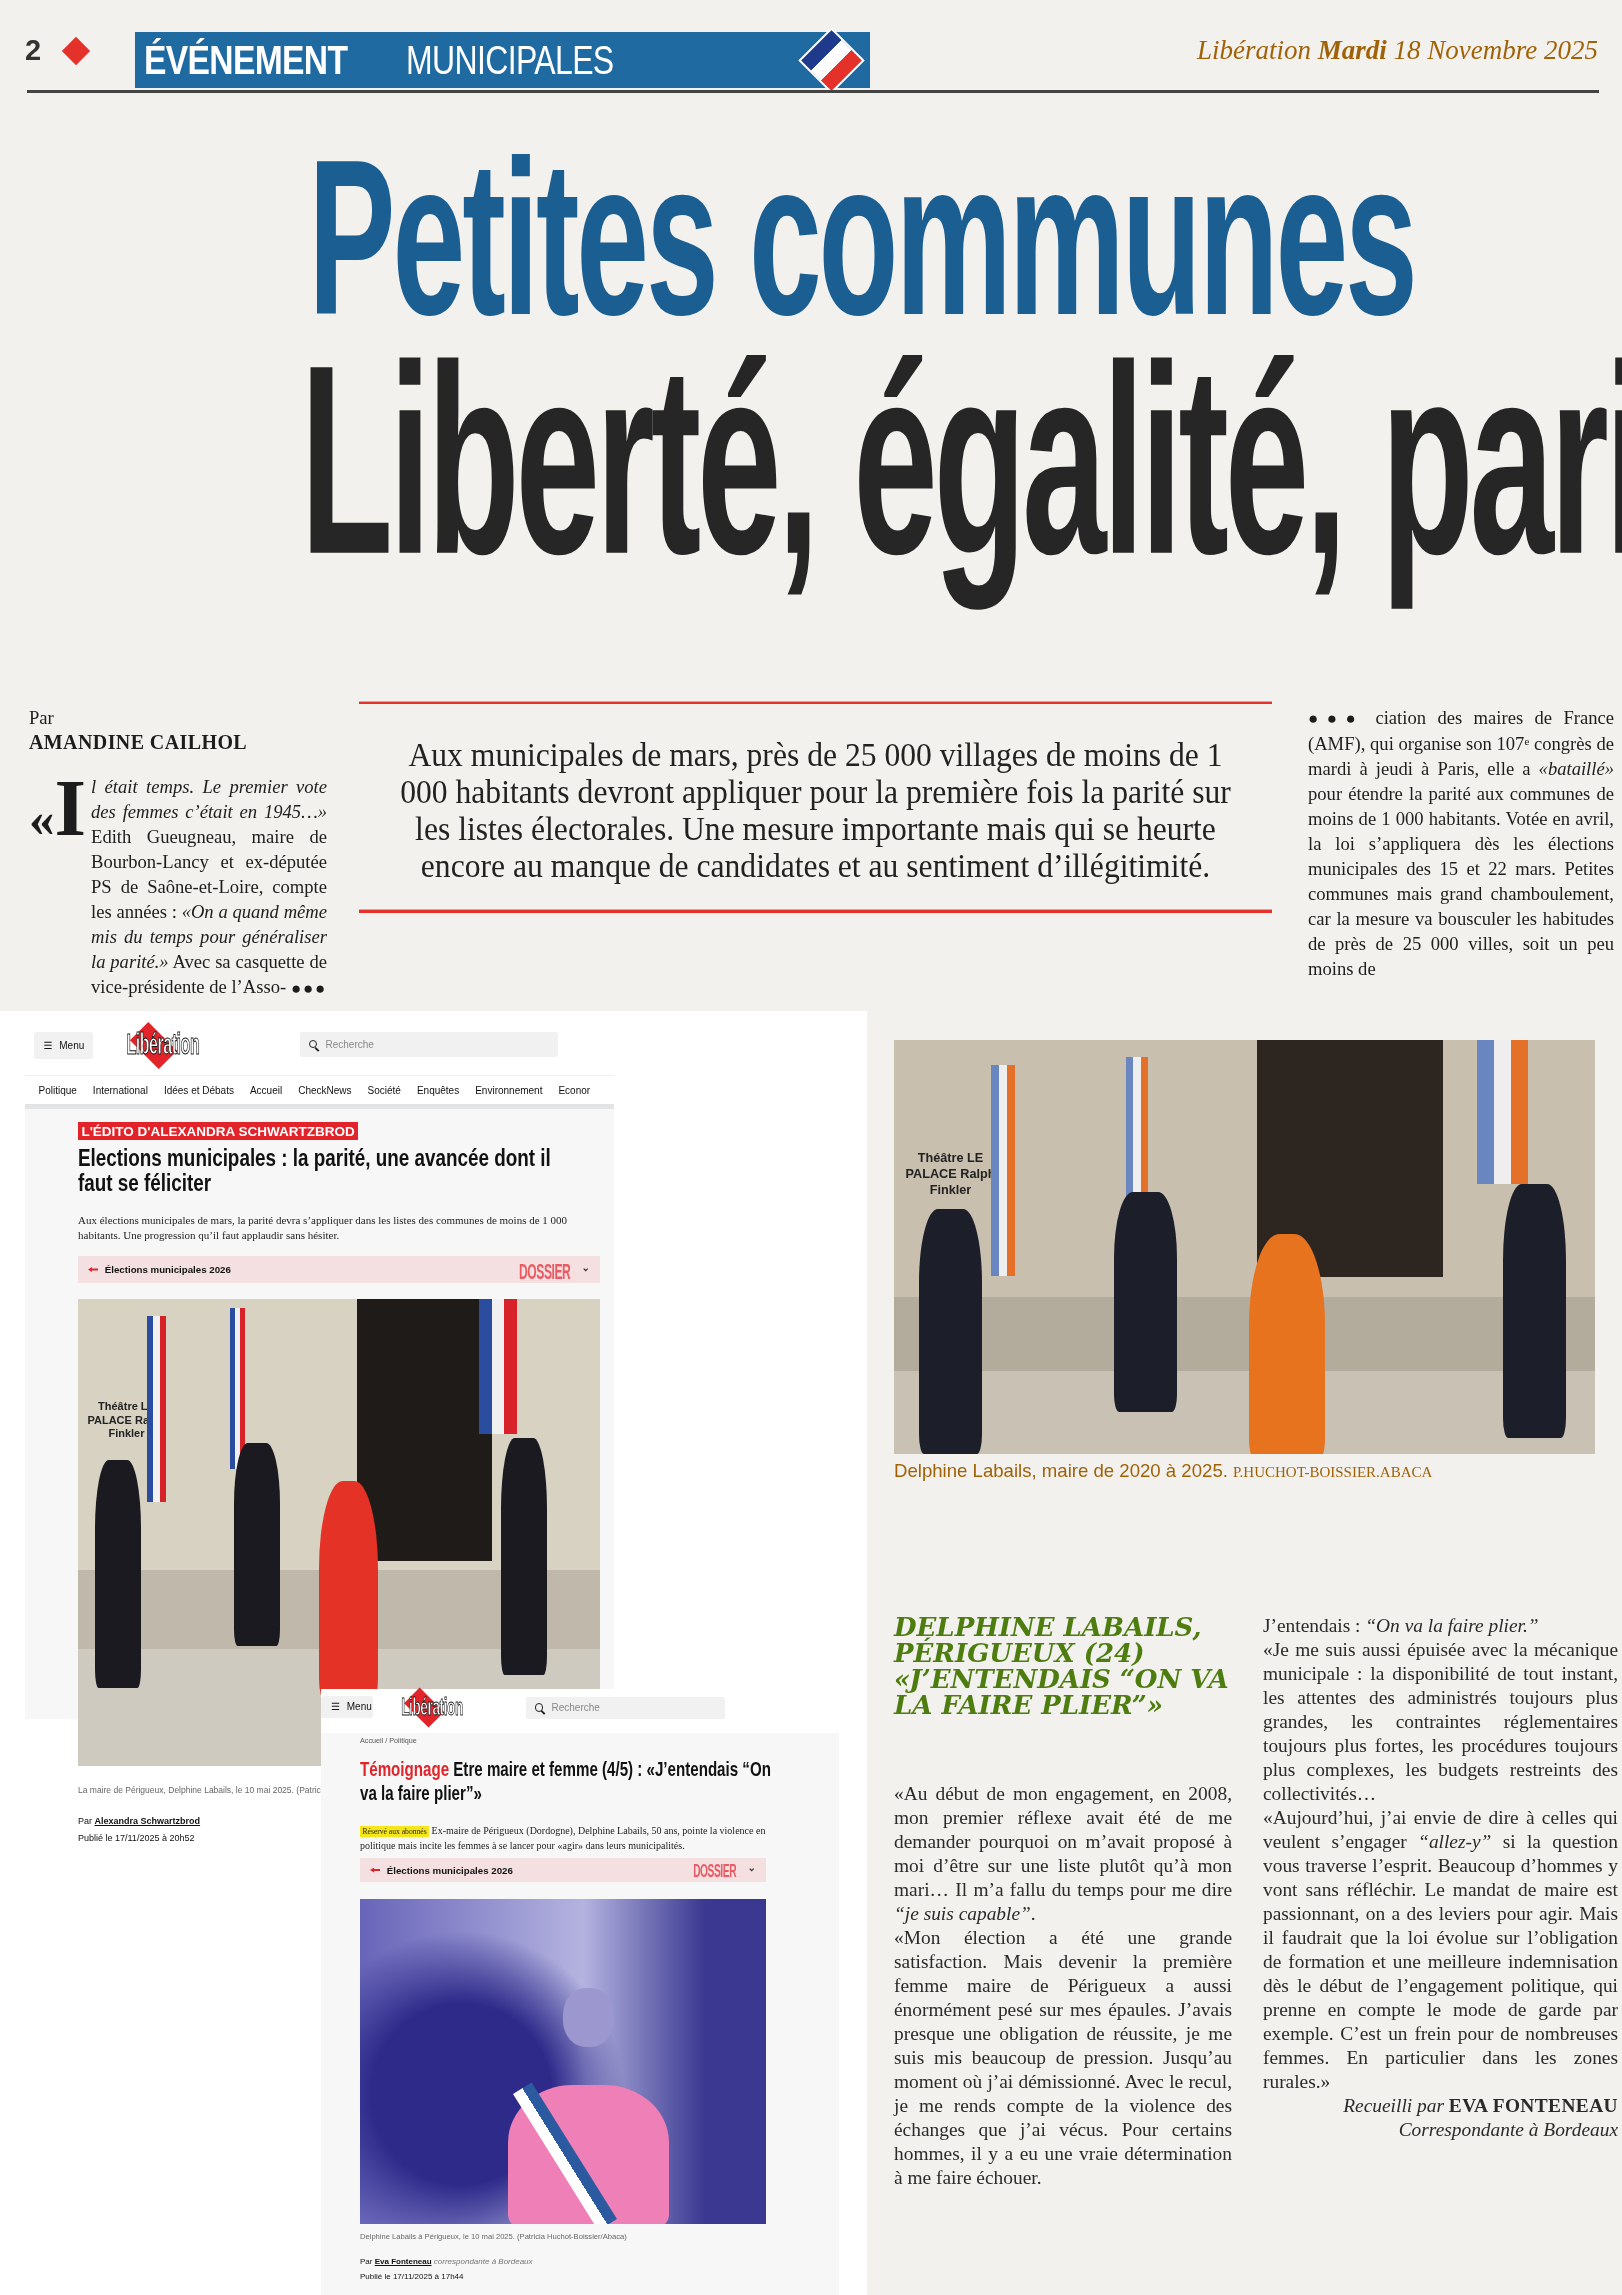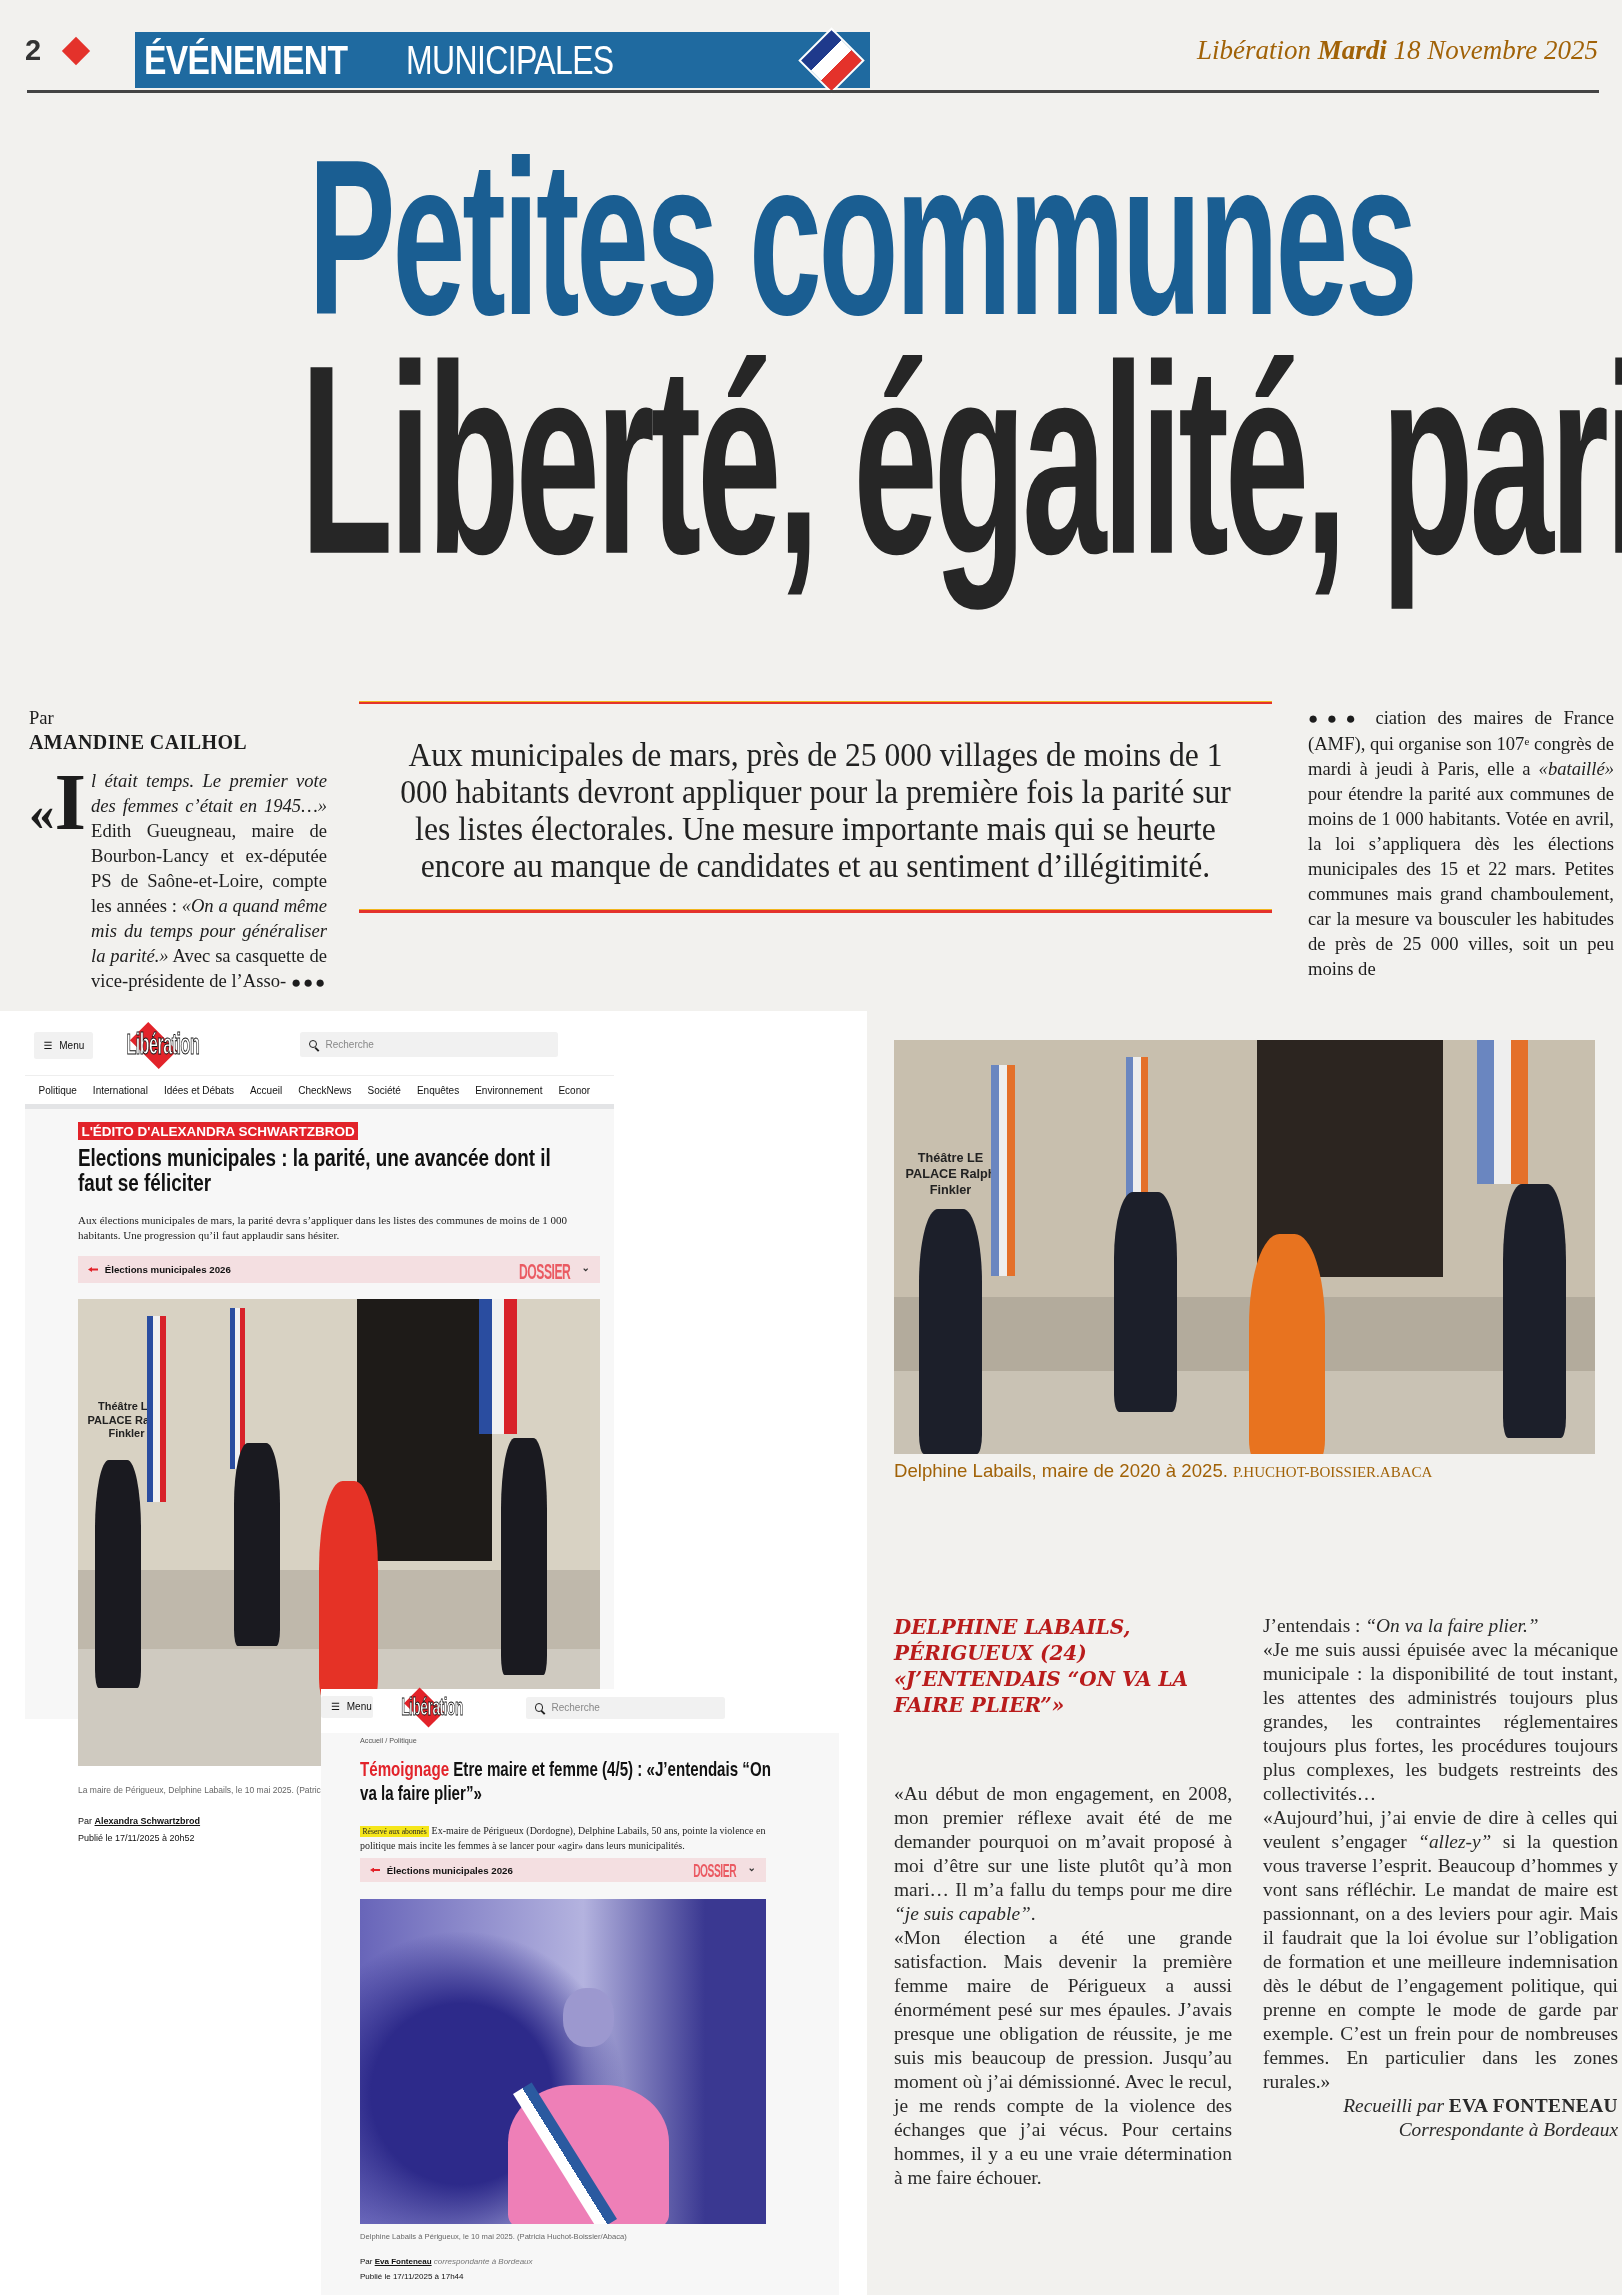--- a/index.html
+++ b/index.html
@@ -37,21 +37,21 @@
     left: 0; width: 1623px; text-align: center;
     font-family: "Liberation Sans", sans-serif; font-weight: bold;
     transform-origin: center top; white-space: nowrap;
   }
   .title-blue { top: 127px; font-size: 211px; color: #1a5e92; transform: scaleX(0.62) scaleY(1.05); letter-spacing: -5px; line-height: 1; }
   .title-black { top: 325px; font-size: 245px; color: #262626; transform: scaleX(0.62) scaleY(1.10); letter-spacing: -6.8px; line-height: 1; left: -8.5px; }
 
   
   .col-left { left: 29px; top: 705px; width: 298px; font-size: 18.6px; line-height: 25px; text-align: justify; }
   .byline-par { font-size: 18.6px; }
-  .byline-name { font-size: 20px; font-weight: bold; letter-spacing: 0.4px; margin-bottom: 13px; }
+  .byline-name { font-size: 20px; font-weight: bold; letter-spacing: 0.4px; margin-bottom: 19px; }
   .dropcap-wrap { display: flex; align-items: flex-start; }
   .guil { font-size: 51px; font-weight: bold; line-height: 61px; margin-top: 15px; }
   .dropcap { font-size: 81px; line-height: 68px; font-weight: bold; margin-right: 5px; }
   .lead-text em { font-style: italic; }
   .dots { display: inline-block; letter-spacing: 1.7px; font-size: 17px; float: right; margin-top: 1.7px; }
   .col-right { left: 1308px; top: 705px; width: 306px; font-size: 18.6px; line-height: 25px; text-align: justify; }
 
   .chapo-box { left: 359px; top: 701px; width: 913px; }
   .chapo-line { height: 3.4px; background: linear-gradient(#f1b51b 0 25%, #e4322b 25%); }
   .chapo-text {
@@ -101,21 +101,21 @@
   .scene2 { background: radial-gradient(circle at 25% 60%, #2d2a8a 0 25%, transparent 45%), linear-gradient(90deg, #6865b9, #b4b3df 55%, #3a3891 85%); }
 
   
   .paper-photo { left: 894px; top: 1040px; width: 701px; height: 414px; overflow: hidden; background: linear-gradient(180deg, #c8bfae 0 62%, #b3ab9c 62% 80%, #c9c2b4 80%); }
   .paper-caption { left: 894px; top: 1460px; font-family: "Liberation Sans", sans-serif; font-size: 18.6px; color: #a16207; }
   .paper-caption .cred { font-family: "Liberation Serif", serif; font-size: 15px; margin-left: 5px; }
 
   .interview-col { font-size: 19.4px; line-height: 24px; color: #2a2a2a; text-align: justify; }
   .i-col1 { left: 894px; top: 1782px; width: 338px; }
   .i-col2 { left: 1263px; top: 1614px; width: 355px; }
-  .i-title { left: 894px; top: 1614px; width: 355px; font-family: "DejaVu Serif", serif; font-style: italic; font-weight: bold; font-size: 20px; line-height: 26px; color: #b91c1c; }
+  .i-title { left: 894px; top: 1614px; width: 355px; font-family: "DejaVu Serif", serif; font-style: italic; font-weight: bold; font-size: 26px; line-height: 26px; color: #4d7c0f; }
   .i-title .q { font-weight: 900; }
   .sign { text-align: right; font-style: italic; }
   .sign b { font-style: normal; letter-spacing: 0.4px; }
 </style>
 </head>
 <body>
 
 <div class="abs page-num">2</div>
 <div class="abs red-diamond"></div>
 <div class="abs rubric">

